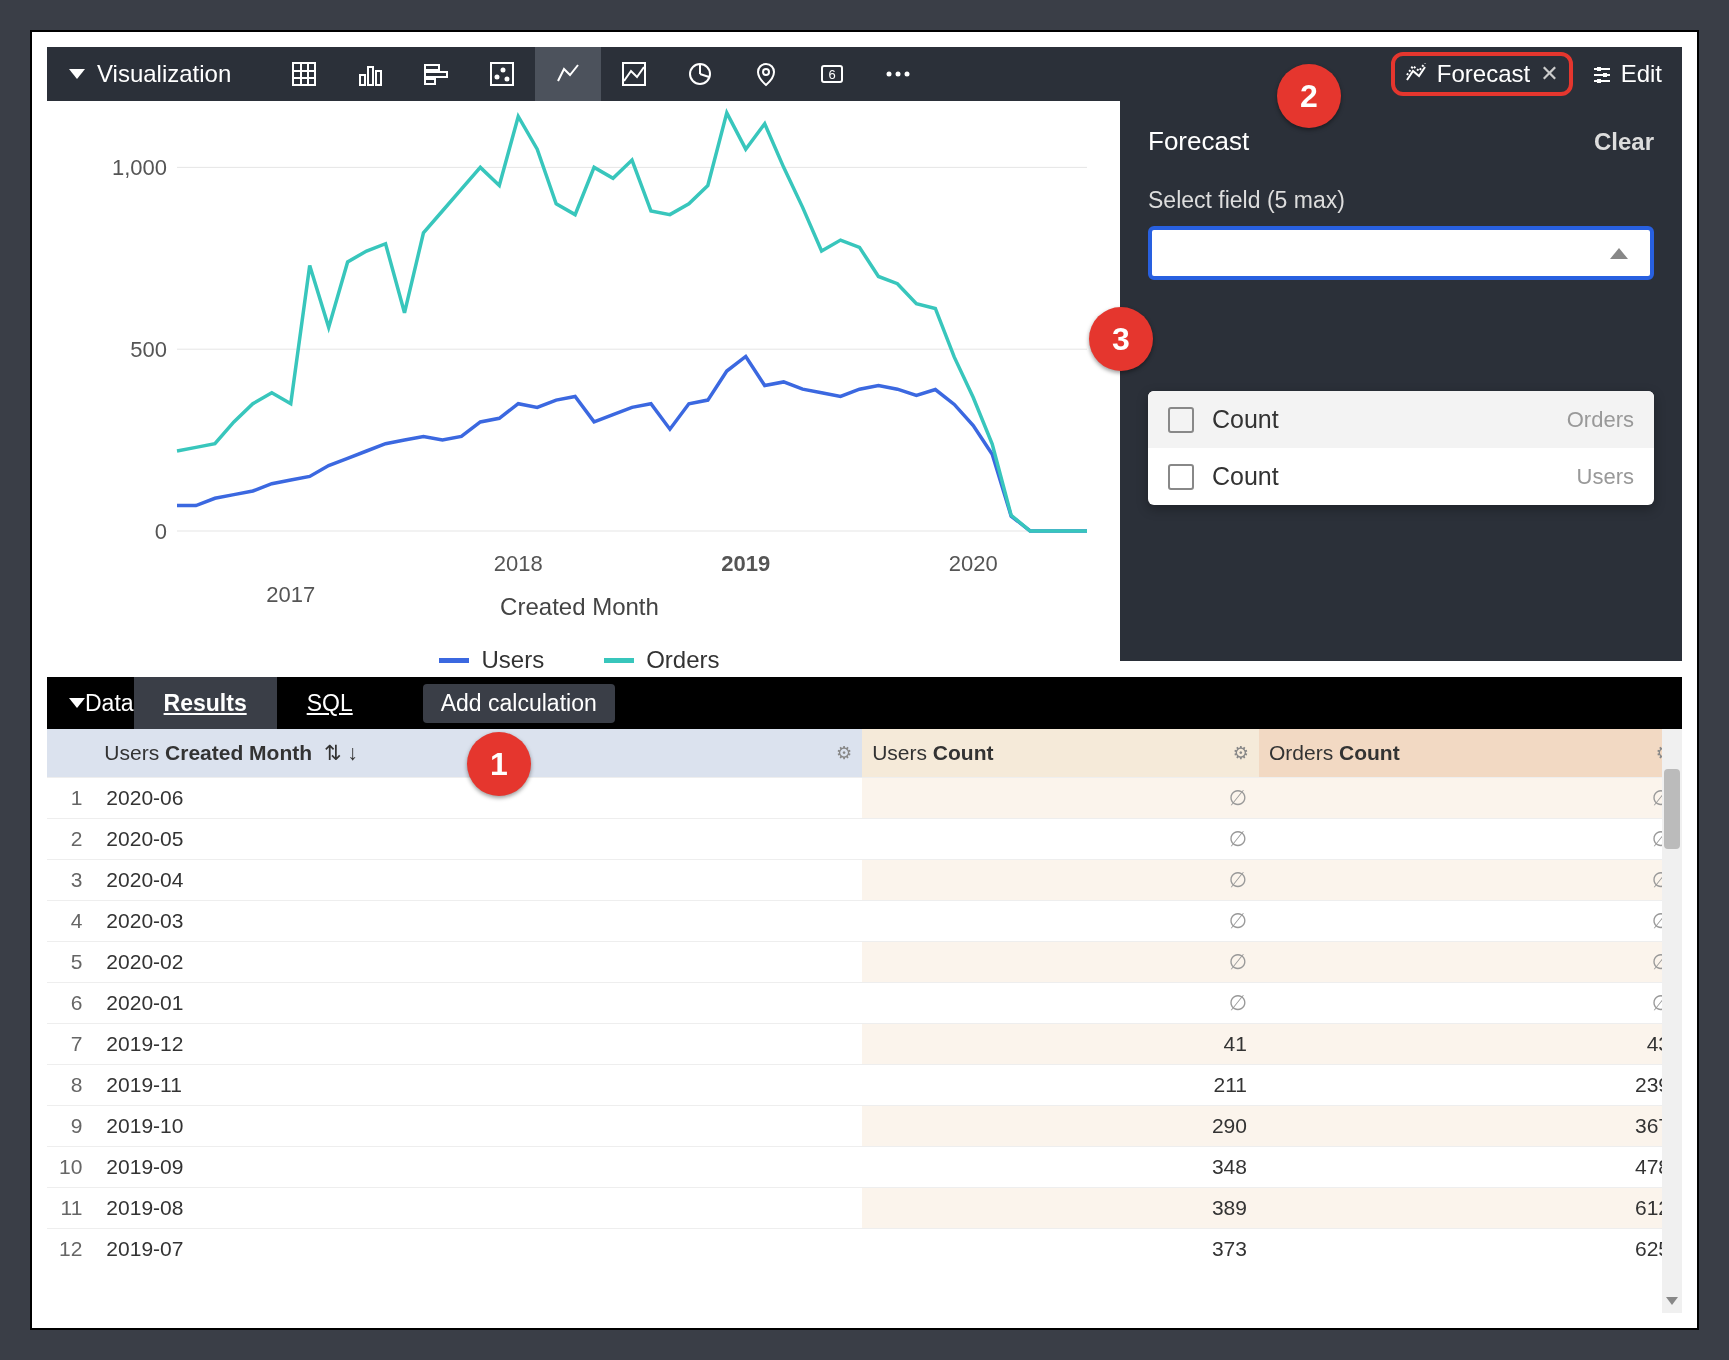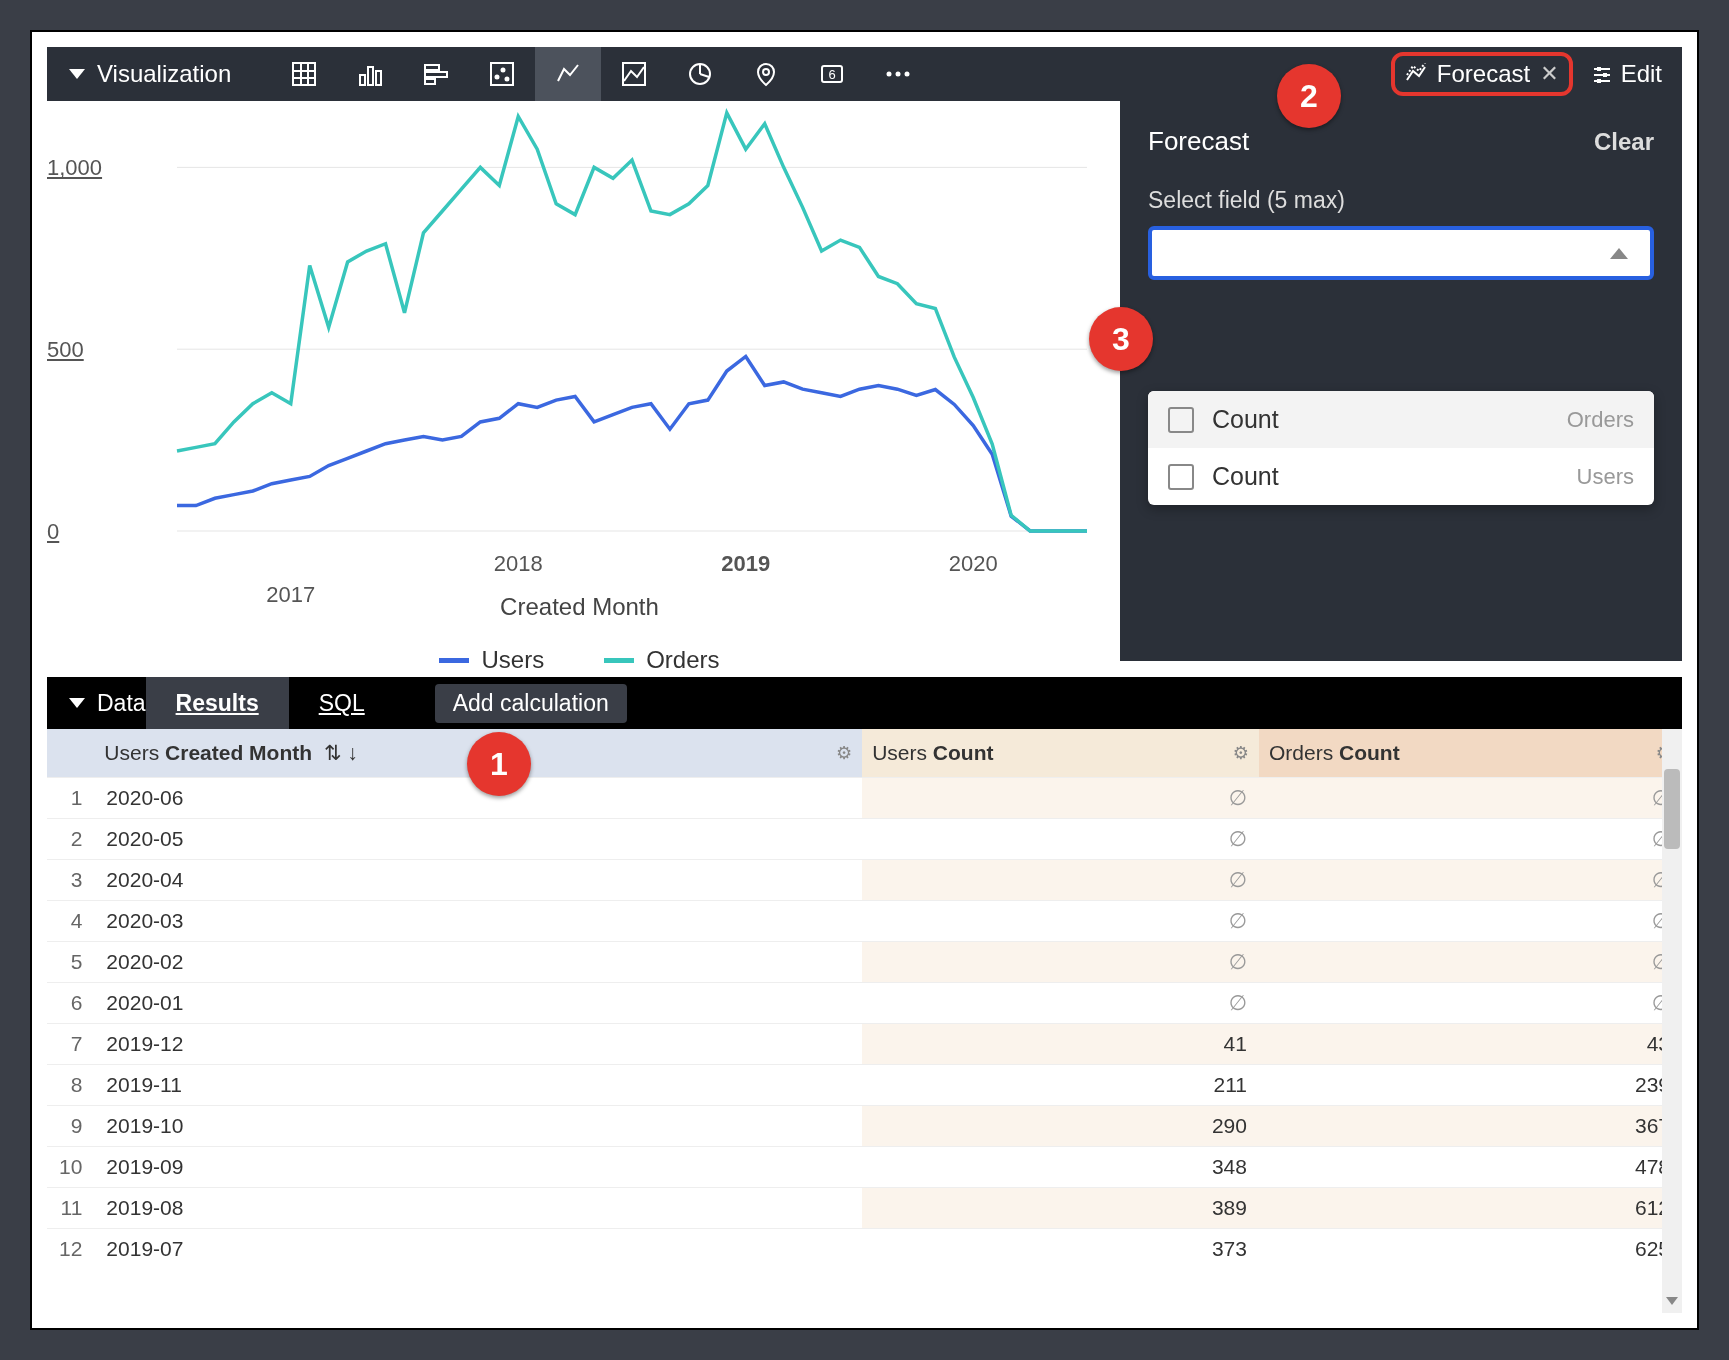--- a/index.html
+++ b/index.html
@@ -15,21 +15,21 @@
 .viz-icon-btn.active { background: #4c525c; }
 .viz-icon-btn svg { fill: none; stroke: #fff; stroke-width: 2; }
 .viz-right { margin-left: auto; display: flex; align-items: center; padding-right: 20px; gap: 18px; }
 .forecast-pill { display: flex; align-items: center; gap: 10px; border: 4px solid #e5362e; border-radius: 12px; padding: 4px 10px; }
 .forecast-x { font-size: 22px; color: #ccc; cursor: pointer; }
 .edit-btn { display: flex; align-items: center; gap: 8px; cursor: pointer; }
 
 
 .chart-area { position: absolute; left: 15px; top: 69px; width: 1065px; height: 560px; background: #fff; }
 .chart-svg { position: absolute; left: 0; top: 0; }
-.y-tick { position: absolute; left: 0; width: 120px; text-align: left; font-size: 22px; color: #555; text-decoration: underline; }
+.y-tick { position: absolute; left: 0; width: 120px; text-align: right; font-size: 22px; color: #555; }
 .x-tick { position: absolute; top: 450px; width: 80px; text-align: center; font-size: 22px; color: #555; transform: translateX(-50%); }
 .x-title { position: absolute; top: 492px; left: 0; width: 1065px; text-align: center; font-size: 24px; color: #444; }
 .legend { position: absolute; top: 545px; left: 0; width: 1065px; display: flex; justify-content: center; gap: 60px; font-size: 24px; color: #333; }
 .legend-item { display: flex; align-items: center; gap: 12px; }
 .legend-swatch { width: 30px; height: 5px; }
 
 
 .forecast-panel { position: absolute; left: 1088px; top: 69px; right: 15px; height: 560px; background: #2b3039; color: #fff; padding: 25px 28px; }
 .forecast-hd { display: flex; justify-content: space-between; align-items: center; font-size: 26px; margin-bottom: 30px; }
 .clear-btn { font-size: 24px; color: #ddd; cursor: pointer; font-weight: bold; }
@@ -37,21 +37,21 @@
 .select-box { position: relative; background: #fff; border: 4px solid #2860e0; border-radius: 6px; height: 54px; display: flex; align-items: center; justify-content: flex-end; padding-right: 22px; }
 .select-caret { width: 0; height: 0; border-left: 9px solid transparent; border-right: 9px solid transparent; border-bottom: 11px solid #888; }
 .dropdown { position: absolute; top: 290px; left: 28px; right: 28px; background: #fff; border-radius: 6px; box-shadow: 0 4px 12px rgba(0,0,0,0.3); overflow: hidden; }
 .dd-row { display: flex; align-items: center; padding: 14px 20px; font-size: 25px; color: #333; cursor: pointer; }
 .dd-row.hover { background: #f3f3f3; }
 .dd-chk { width: 26px; height: 26px; border: 2px solid #888; border-radius: 3px; margin-right: 18px; }
 .dd-sub { margin-left: auto; color: #999; font-size: 22px; }
 
 
 .data-bar { position: absolute; left: 15px; top: 645px; right: 15px; height: 52px; background: #000; display: flex; align-items: center; color: #fff; font-size: 23px; }
-.data-left { display: flex; align-items: center; gap: 12px; padding-left: 22px; }
+.data-left { display: flex; align-items: center; padding-left: 22px; }
 .db-tab { padding: 0 30px; height: 52px; display: flex; align-items: center; cursor: pointer; text-decoration: underline; }
 .db-tab.active { background: #3a3e47; font-weight: bold; }
 .db-addcalc { background: #3a3e47; padding: 6px 18px; border-radius: 4px; margin-left: 40px; cursor: pointer; }
 .db-right { margin-left: auto; display: flex; align-items: center; gap: 10px; padding-right: 22px; }
 .rowlimit-input { width: 80px; height: 32px; background: #fff; color: #000; border: none; padding: 0 8px; font-size: 20px; }
 .totals-chk { width: 20px; height: 20px; border: 2px solid #fff; }
 
 
 .table-wrap { position: absolute; left: 15px; top: 697px; right: 15px; bottom: 15px; overflow: hidden; }
 .tbl { width: 100%; border-collapse: collapse; font-size: 21px; color: #333; }

